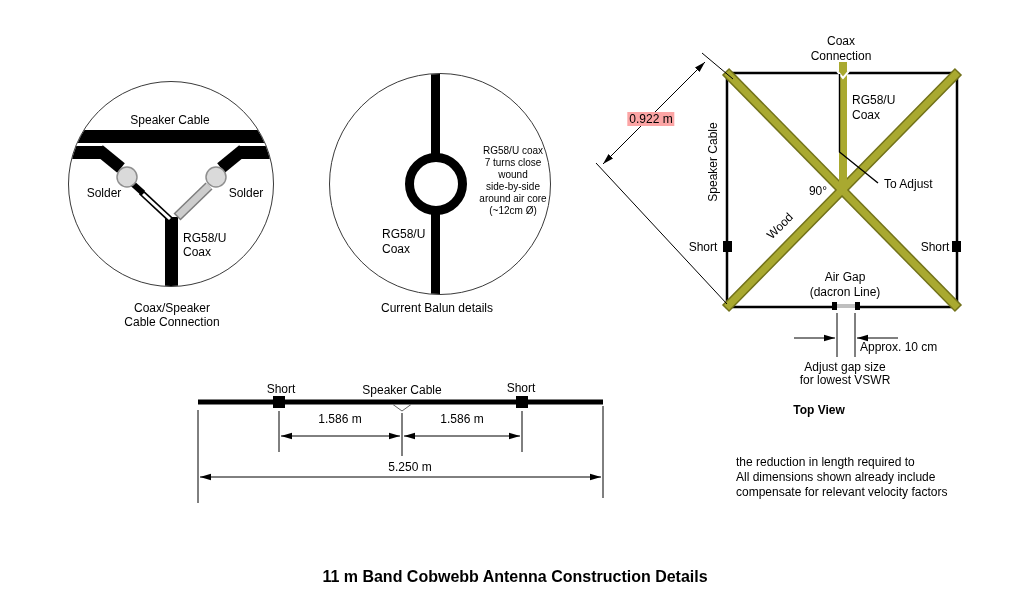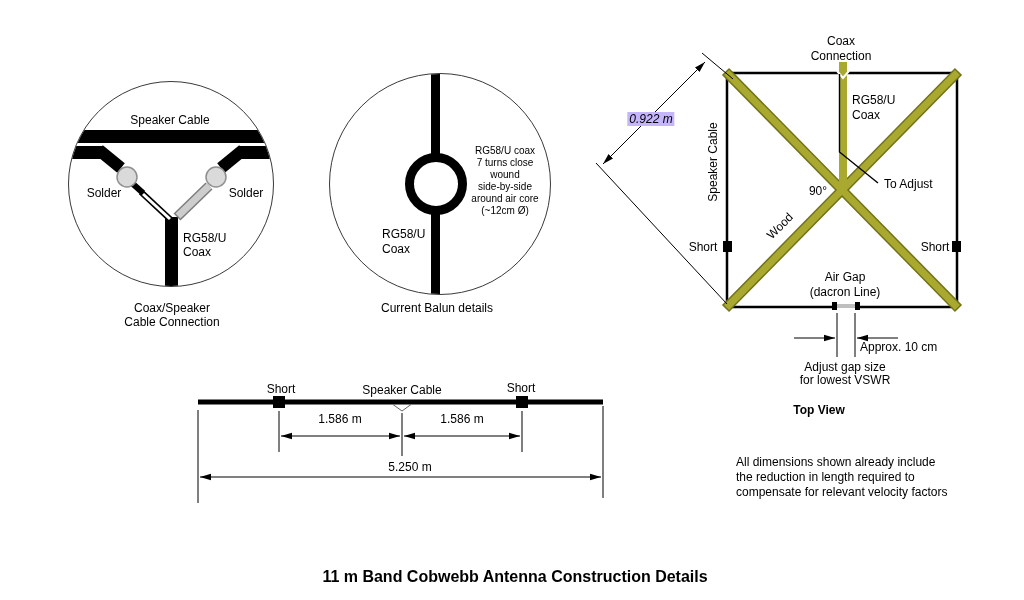--- a/index.html
+++ b/index.html
@@ -3,24 +3,24 @@
 <meta charset="utf-8">
 <style>
   html,body{margin:0;padding:0;background:#fff;}
   .canvas{position:relative;width:1024px;height:600px;background:#ffffff;overflow:hidden;
           font-family:"Liberation Sans","DejaVu Sans",sans-serif;font-size:12px;color:#000;}
   .art{position:absolute;left:0;top:0;}
   .lbl{position:absolute;white-space:nowrap;line-height:14px;}
   .cx{transform:translateX(-50%);}
   .ctr{text-align:center;}
   .b{font-weight:bold;}
-  .bg{background:#c4b5fd;padding:0 2px;font-style:italic;}
+  .bg{background:#fca5a5;padding:0 2px;}
   .rot45{transform:translate(-50%,-50%) rotate(-45deg);}
   .rot90{transform:translate(-50%,-50%) rotate(-90deg);}
-  .small{font-size:10px;line-height:12px;}
+  .small{font-size:10px;line-height:12px;margin-left:8px;}
   .t13{font-size:16px;}
 </style>
 </head>
 <body>
 
 <div class="canvas">
 
   <svg class="art" width="1024" height="600" viewBox="0 0 1024 600">
     <defs>
       <marker id="arr" markerUnits="userSpaceOnUse" markerWidth="12" markerHeight="9" refX="11" refY="4" orient="auto">
@@ -162,20 +162,20 @@
   <div class="lbl cx b" style="left:819px;top:403px">Top View</div>
 
   <div class="lbl cx" style="left:281px;top:382px">Short</div>
   <div class="lbl cx" style="left:402px;top:383px">Speaker Cable</div>
   <div class="lbl cx" style="left:521px;top:381px">Short</div>
   <div class="lbl cx" style="left:340px;top:412px">1.586 m</div>
   <div class="lbl cx" style="left:462px;top:412px">1.586 m</div>
   <div class="lbl cx" style="left:410px;top:460px">5.250 m</div>
 
   <div class="lbl" style="left:736px;top:455px">
+    <div style="line-height:15px">the reduction in length required to</div>
     <div style="line-height:15px">All dimensions shown already include</div>
-    <div style="line-height:15px">the reduction in length required to</div>
     <div style="line-height:15px">compensate for relevant velocity factors</div>
   </div>
 
   <div class="lbl cx b t13" style="left:515px;top:570px">11 m Band Cobwebb Antenna Construction Details</div>
 
 </div>
 
 </body></html>

